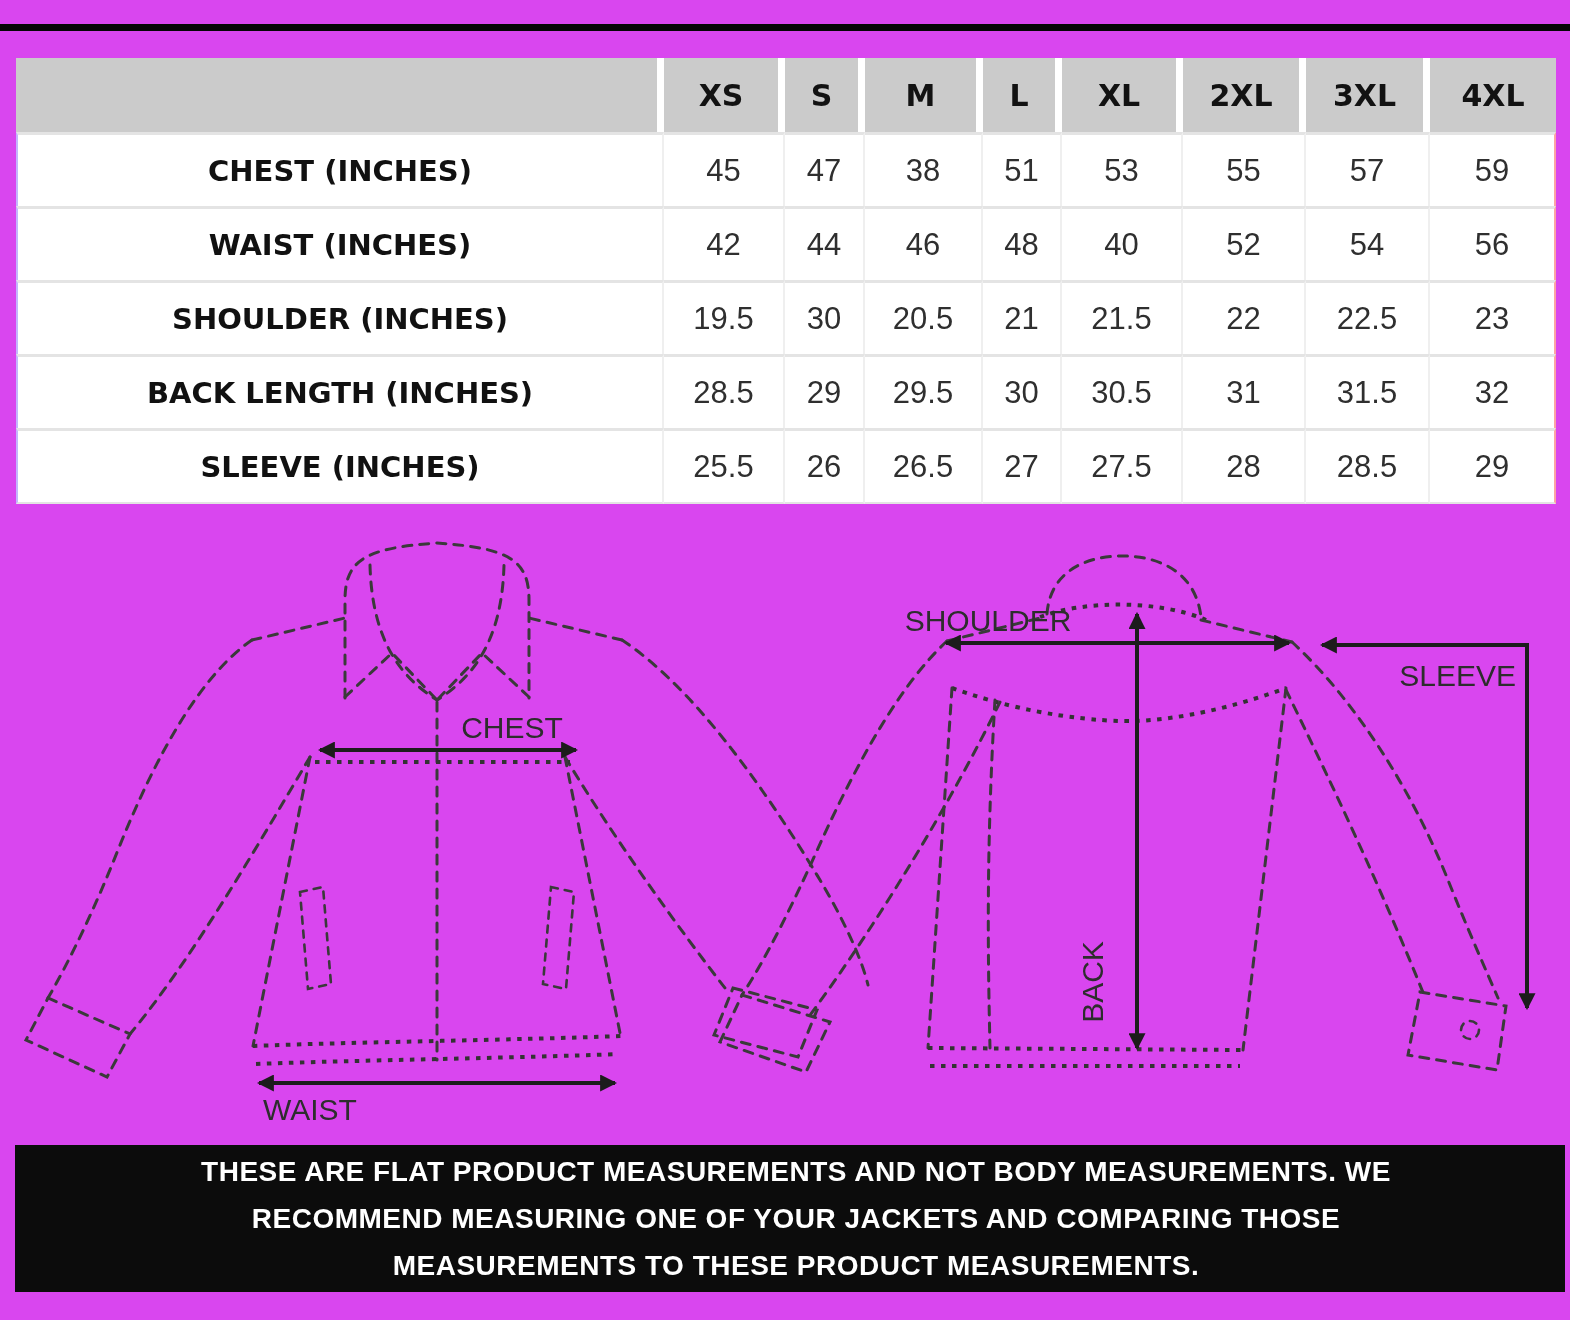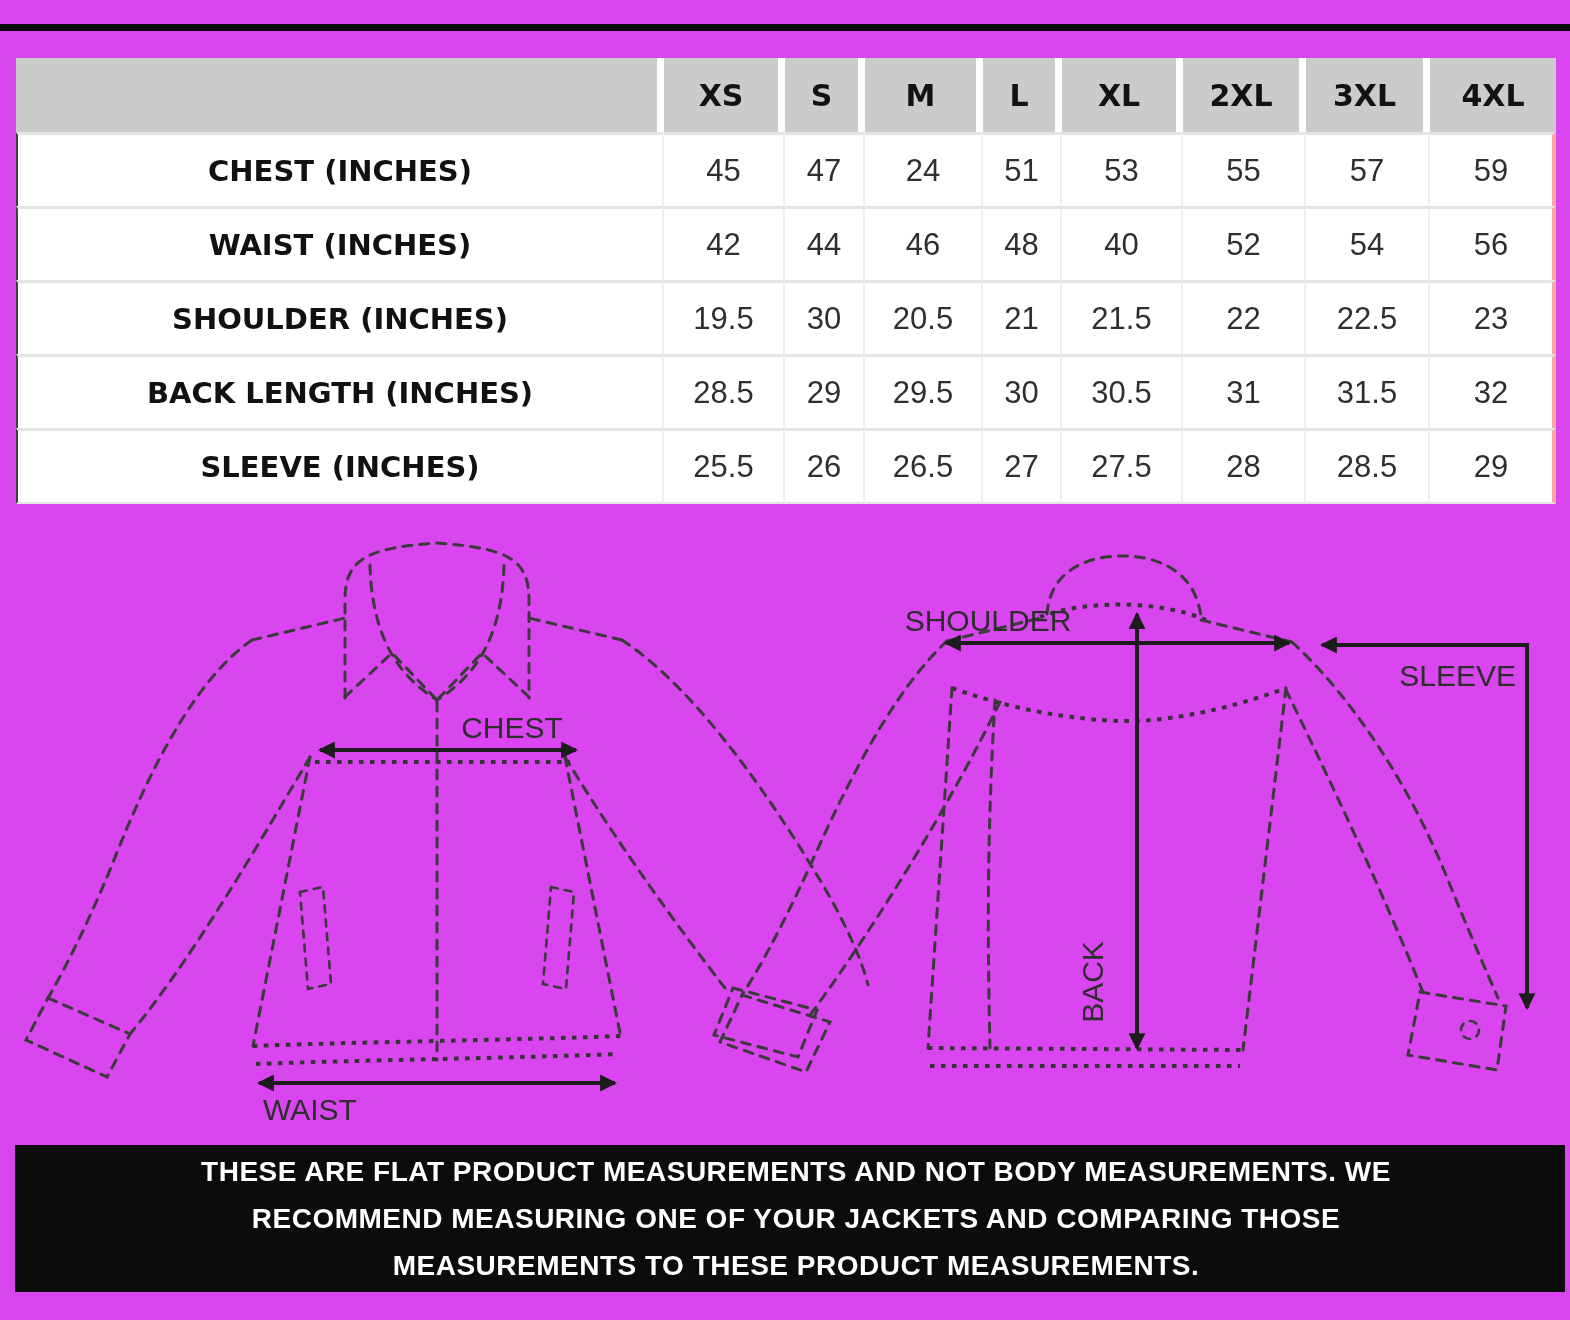--- a/index.html
+++ b/index.html
@@ -9,22 +9,22 @@
 
   
   .tbl-wrap{position:absolute;left:16px;top:58px;width:1540px;}
   table.size{border-collapse:separate;border-spacing:0;table-layout:fixed;width:1540px;}
   table.size th{background:#cbcbcb;height:74px;font-family:"DejaVu Sans",sans-serif;
       font-weight:bold;font-size:30px;color:#121212;text-align:center;vertical-align:middle;
       border-right:7px solid #ffffff;padding:0;}
   table.size th:last-child{border-right:none;}
   table.size td{height:71px;background:#ffffff;text-align:center;vertical-align:middle;
       border-top:3px solid #e4e4e4;border-right:2px solid #efefef;padding:0;}
-  table.size td:last-child{border-right:4px solid #fca5a5;}
-  table.size td:first-child{border-left:2px solid #404040;margin-left:20px;}
+  table.size td:last-child{border-right:2px solid #fca5a5;}
+  table.size td:first-child{border-left:2px solid #c4b5fd;margin-left:20px;}
   table.size tr:last-child td{border-bottom:2px solid #e4e4e4;}
   td.lbl{font-family:"DejaVu Sans",sans-serif;font-weight:bold;font-size:29px;color:#111111;}
   td.val{font-family:"Liberation Sans",sans-serif;font-size:31px;color:#2f2f2f;}
 
   
   .diagram{position:absolute;left:0;top:490px;width:1570px;height:655px;}
   .o{fill:none;stroke:#3a3a3a;stroke-width:3;stroke-dasharray:9 8;stroke-linecap:round;}
   .o2{fill:none;stroke:#3a3a3a;stroke-width:2.6;stroke-dasharray:7 7;stroke-linecap:round;}
   .s{fill:none;stroke:#333333;stroke-width:4;stroke-dasharray:4.5 6.5;stroke-linecap:butt;}
   .m{fill:none;stroke:#1c1c1c;stroke-width:4;}
@@ -69,21 +69,21 @@
             <th>3XL</th>
             <th>4XL</th>
           </tr>
       </thead>
       <tbody>
 
       <tr>
             <td class="lbl">CHEST (INCHES)</td>
             <td class="val">45</td>
             <td class="val">47</td>
-            <td class="val">24</td>
+            <td class="val">38</td>
             <td class="val">51</td>
             <td class="val">53</td>
             <td class="val">55</td>
             <td class="val">57</td>
             <td class="val">59</td>
           </tr>
           <tr>
             <td class="lbl">WAIST (INCHES)</td>
             <td class="val">42</td>
             <td class="val">44</td>

